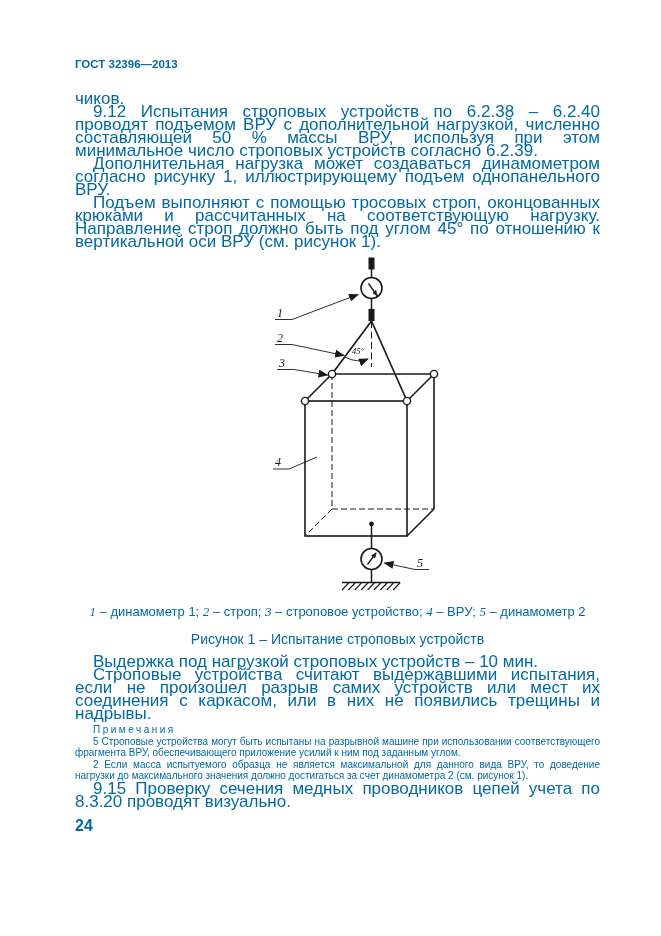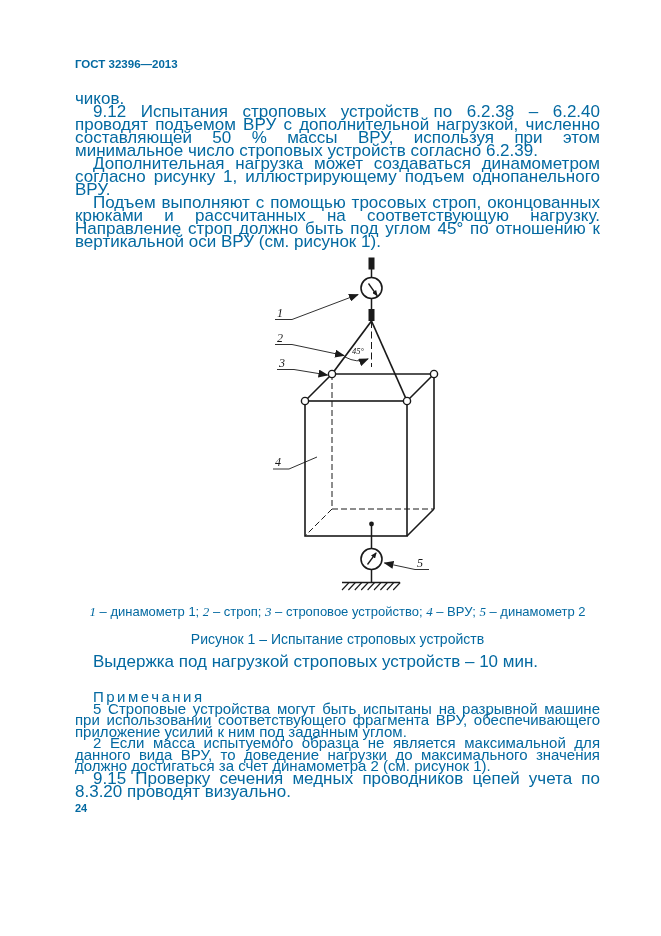--- a/index.html
+++ b/index.html
@@ -11,25 +11,25 @@
   .doc-header{font-weight:bold;font-size:11.5px;line-height:14px;margin-bottom:21px;}
   p{margin:0;}
   .body-text{font-size:17px;line-height:13px;text-align:justify;text-indent:18px;}
   .no-indent{text-indent:0;}
   .figure-wrap{margin:9px 0 0 155px;width:270px;height:336px;}
   .figure-wrap svg{display:block;}
   .fig-caption{font-size:13px;line-height:12px;text-align:center;margin-top:13px;}
   .fig-caption i{font-family:"Liberation Serif",serif;}
   .fig-title{font-size:14px;line-height:12px;text-align:center;margin-top:15px;}
   .after-fig{margin-top:10px;}
-  .notes{margin-top:23px;font-size:15px;line-height:11.5px;}
+  .notes{margin-top:4px;font-size:10px;line-height:11.5px;}
   .note-header{text-indent:18px;letter-spacing:2.5px;}
   .note{text-align:justify;text-indent:18px;}
   .sect{margin-top:14px;}
-  .page-number{font-weight:bold;font-size:11px;line-height:14px;margin-top:3px;}
+  .page-number{font-weight:bold;font-size:16px;line-height:14px;margin-top:11px;}
 </style>
 </head>
 <body>
 
 <div class="page">
 
   <div class="doc-header">ГОСТ 32396—2013</div>
 
   <p class="body-text no-indent">чиков.</p>
   <p class="body-text">9.12 Испытания строповых устройств по 6.2.38 – 6.2.40 проводят подъемом ВРУ с дополнительной нагрузкой, численно составляющей 50 % массы ВРУ, используя при этом минимальное число строповых устройств согласно 6.2.39.</p>
@@ -117,20 +117,21 @@
         <text x="122" y="97" font-size="8.5">45°</text>
       </g>
     </svg>
   </div>
 
   <p class="fig-caption"><span><i>1</i><span> – динамометр 1; </span></span><span><i>2</i><span> – строп; </span></span><span><i>3</i><span> – строповое устройство; </span></span><span><i>4</i><span> – ВРУ; </span></span><span><i>5</i><span> – динамометр 2</span></span></p>
 
   <p class="fig-title">Рисунок 1 – Испытание строповых устройств</p>
 
   <p class="body-text after-fig">Выдержка под нагрузкой строповых устройств – 10 мин.</p>
+  <p class="body-text">Строповые устройства считают выдержавшими испытания, если не произошел разрыв самих устройств или мест их соединения с каркасом, или в них не появились трещины и надрывы.</p>
 
   <div class="notes">
     <p class="note-header">Примечания</p>
     <p class="note">5 Строповые устройства могут быть испытаны на разрывной машине при использовании соответствующего фрагмента ВРУ, обеспечивающего приложение усилий к ним под заданным углом.</p>
     <p class="note">2 Если масса испытуемого образца не является максимальной для данного вида ВРУ, то доведение нагрузки до максимального значения должно достигаться за счет динамометра 2 (см. рисунок 1).</p>
   </div>
 
   <p class="body-text">9.15 Проверку сечения медных проводников цепей учета по 8.3.20 проводят визуально.</p>
 
   <div class="page-number">24</div>

